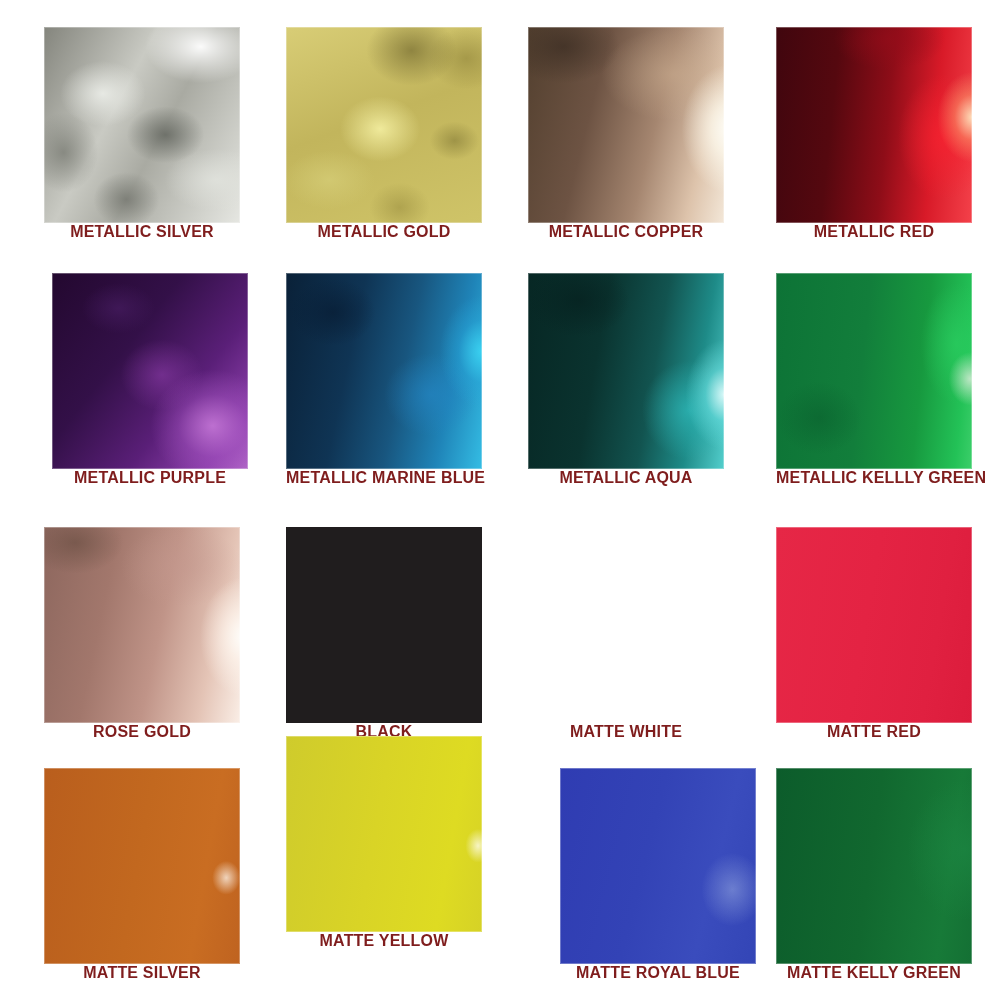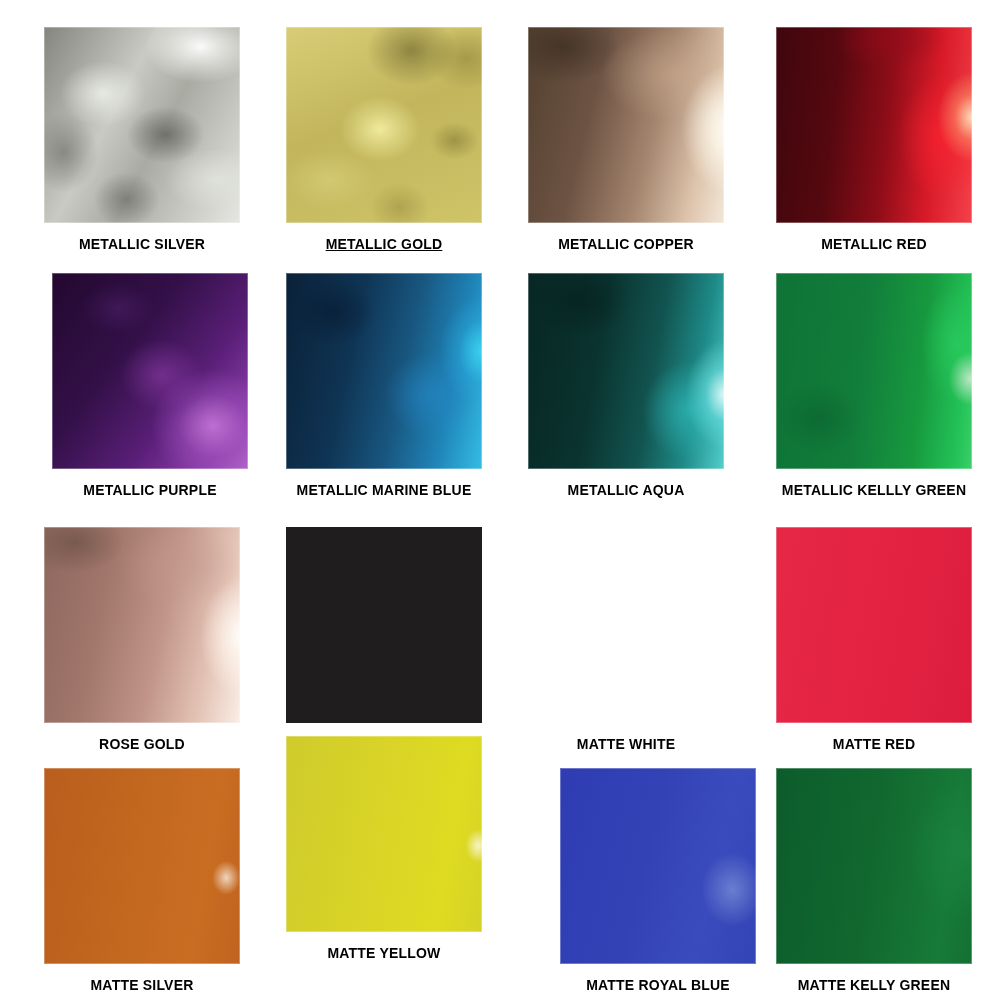--- a/index.html
+++ b/index.html
@@ -37,26 +37,25 @@
   
   .swatch-chip.bordered::after {
     content: "";
     position: absolute;
     inset: 0;
     box-shadow: inset 0 0 0 1px rgba(255,255,255,0.30);
     pointer-events: none;
   }
 
   .swatch-label {
-    margin-top: 13px;
     text-align: center;
-    font-size: 14px;
+    font-size: 16px;
     font-weight: bold;
     letter-spacing: 0.2px;
-    color: #000000;
+    color: #7f1d1d;
     white-space: nowrap;
   }
 
   
 
   
   .tex-silver {
     background-color: #9d9d96;
     background-image:
       radial-gradient(ellipse 46% 30% at 80% 10%,  rgba(255,255,255,0.95) 0%, rgba(255,255,255,0) 62%),
@@ -203,21 +202,21 @@
 </head>
 <body>
 
 <div id="swatch-grid">
 
   <div class="swatch-cell" style="left:44px; top:27px;">
     <div class="swatch-chip bordered tex-silver"></div>
     <div class="swatch-label">METALLIC SILVER</div>
   </div>
 
-  <div class="swatch-cell" style="left:286px; top:27px;text-decoration:underline;">
+  <div class="swatch-cell" style="left:286px; top:27px;">
     <div class="swatch-chip bordered tex-gold"></div>
     <div class="swatch-label">METALLIC GOLD</div>
   </div>
 
   <div class="swatch-cell" style="left:528px; top:27px;">
     <div class="swatch-chip bordered tex-copper"></div>
     <div class="swatch-label">METALLIC COPPER</div>
   </div>
 
   <div class="swatch-cell" style="left:776px; top:27px;">

